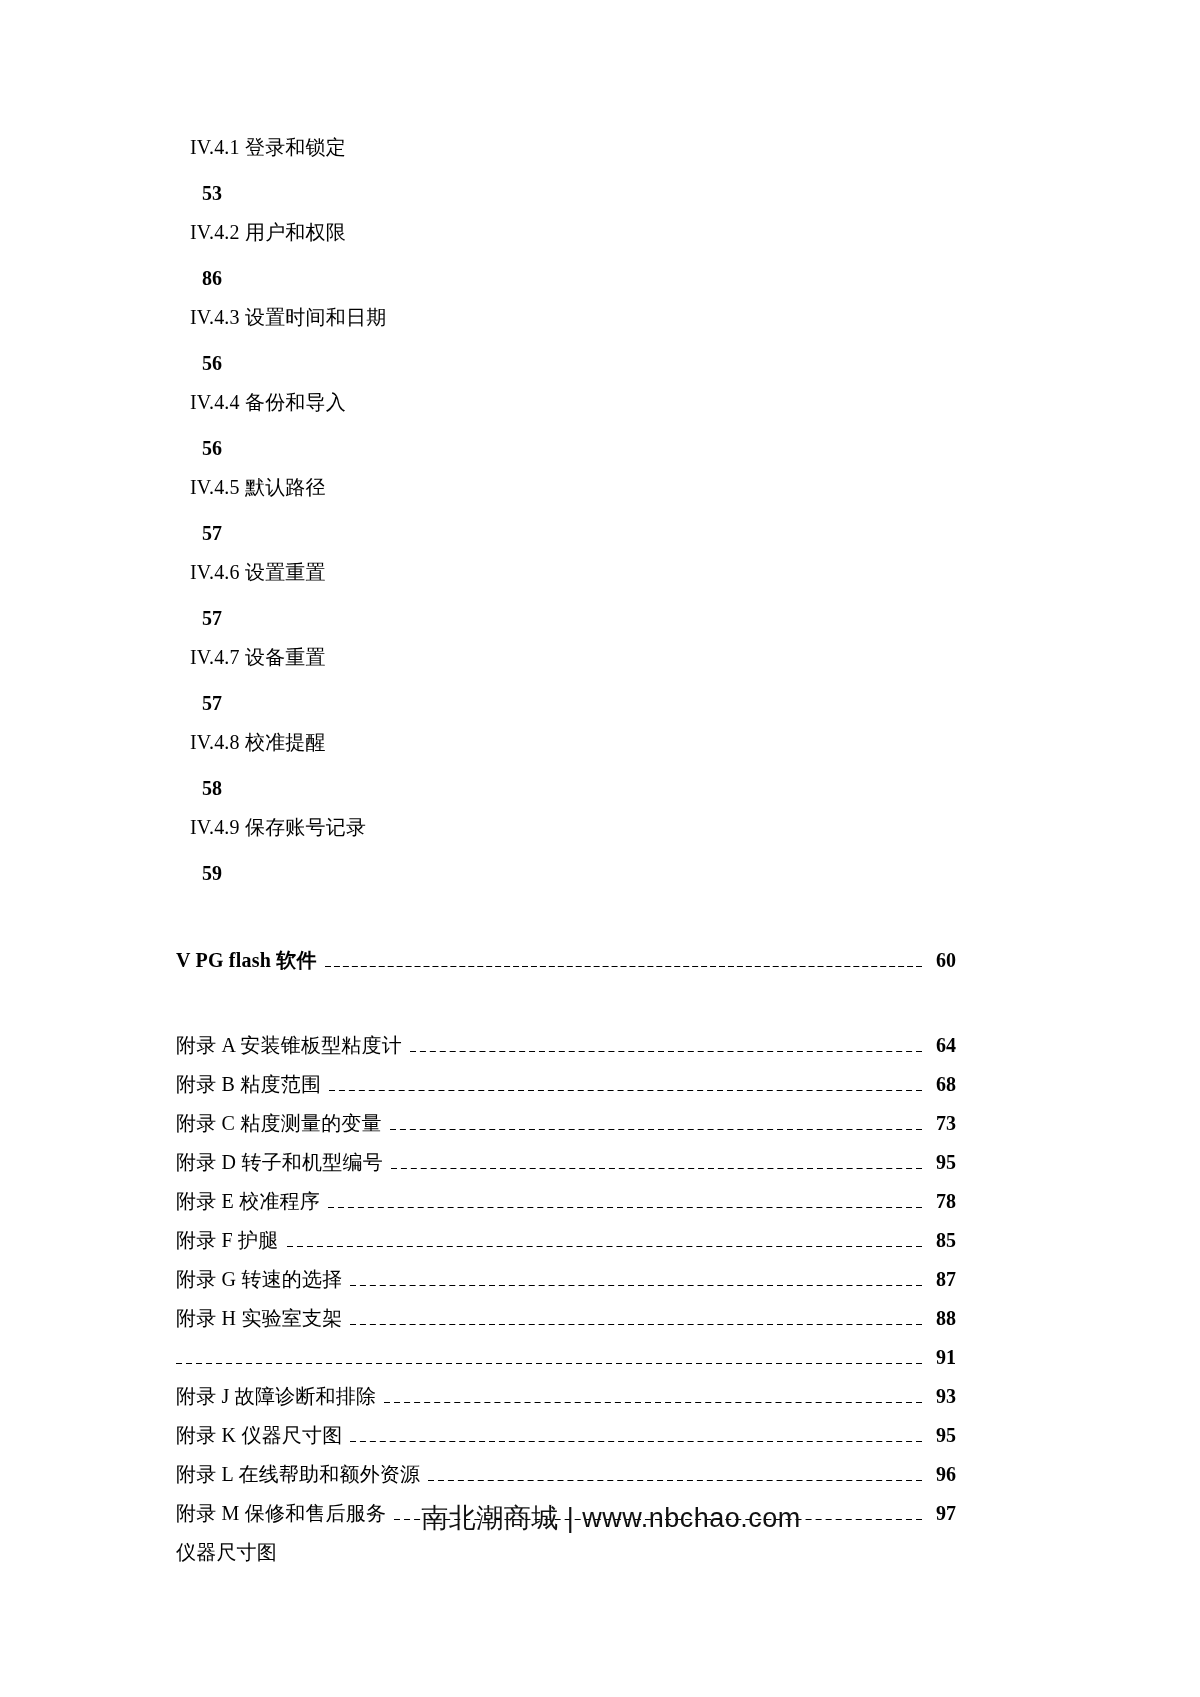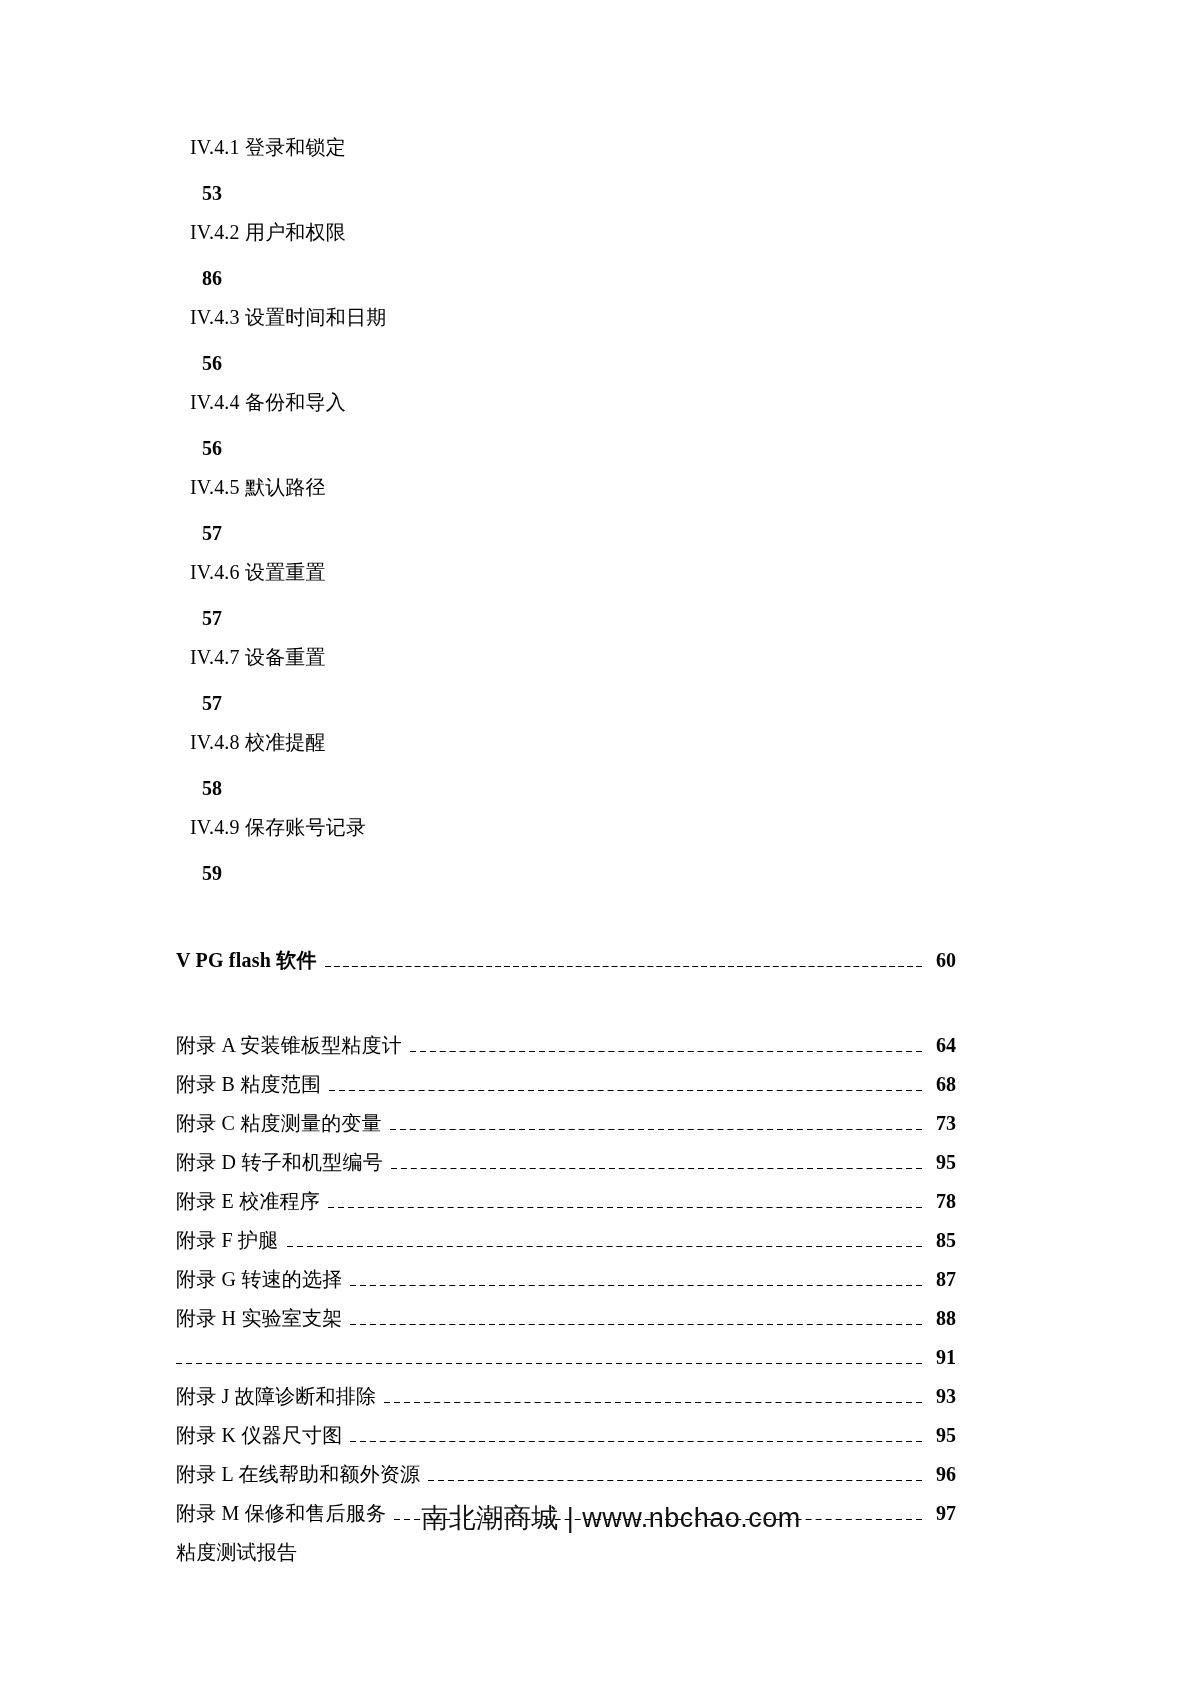--- a/index.html
+++ b/index.html
@@ -216,21 +216,21 @@
         <span class="label">附录 L 在线帮助和额外资源</span>
         <span class="dots"></span>
         <span class="page-num">96</span>
       </div>
       <div class="toc-entry">
         <span class="label">附录 M 保修和售后服务</span>
         <span class="dots"></span>
         <span class="page-num">97</span>
       </div>
       <div class="toc-entry noleader">
-        <span class="label">粘度测试报告</span>
+        <span class="label">仪器尺寸图</span>
 
         <span class="page-num"></span>
       </div>
     </div>
 
   </div>
 
   <div class="footer">南北潮商城 | www.nbchao.com</div>
 
 </div>

